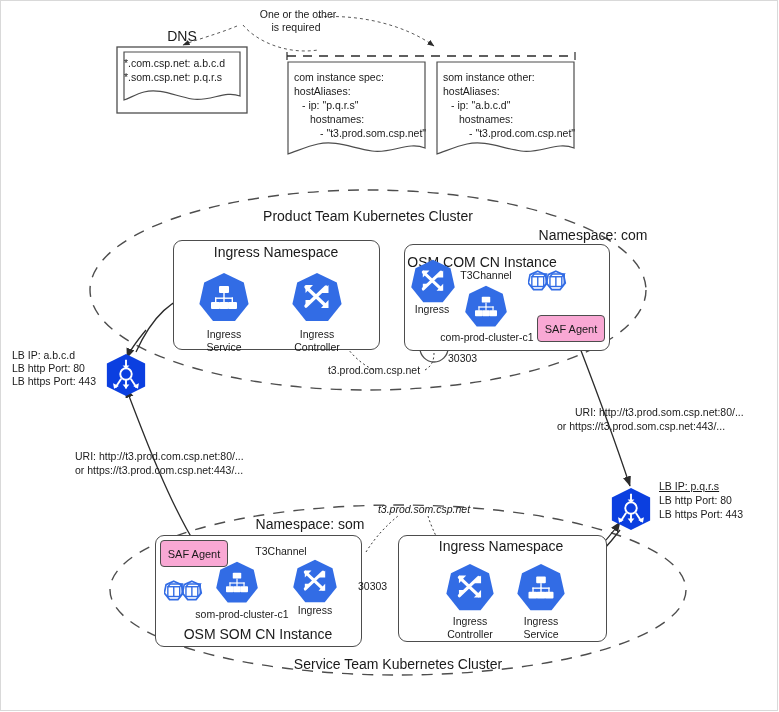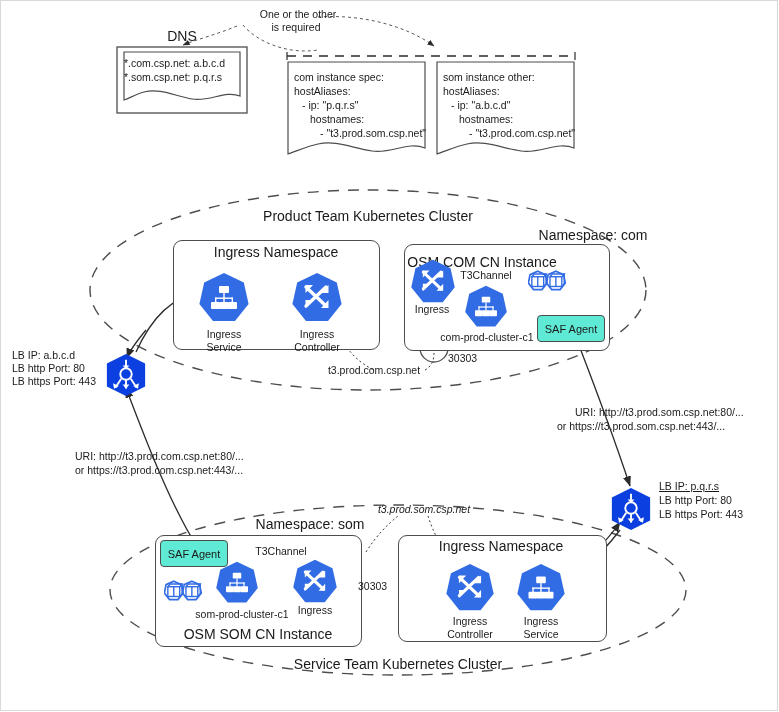--- a/index.html
+++ b/index.html
@@ -3,21 +3,21 @@
 <meta charset="utf-8">
 <style>
   html,body{margin:0;padding:0;background:#ffffff;}
   body{width:779px;height:712px;position:relative;overflow:hidden;
        font-family:"Liberation Sans",sans-serif;color:#1a1a1a;}
   #canvas{position:absolute;left:0;top:0;width:779px;height:712px;}
   .abs{position:absolute;}
   .lbl{position:absolute;font-size:10.5px;line-height:13px;color:#1a1a1a;white-space:nowrap;text-align:center;}
   .lbl.c{transform:translateX(-50%);text-align:center;}
   .bigbox{position:absolute;border:1.4px solid #4d4d4d;border-radius:9px;background:#fff;}
-  .safbox{position:absolute;border:1.3px solid #4d4d4d;border-radius:4px;background:#5eead4;
+  .safbox{position:absolute;border:1.3px solid #4d4d4d;border-radius:4px;background:#f9a8d4;
           display:flex;align-items:center;justify-content:center;font-size:11px;}
   .icon{position:absolute;}
   .ttl{font-size:14px;}
   svg{display:block;}
   .frame{position:absolute;left:0;top:0;width:778px;height:711px;border:1px solid #d9d9d9;
          box-sizing:border-box;pointer-events:none;}
 </style>
 </head>
 <body>
 

